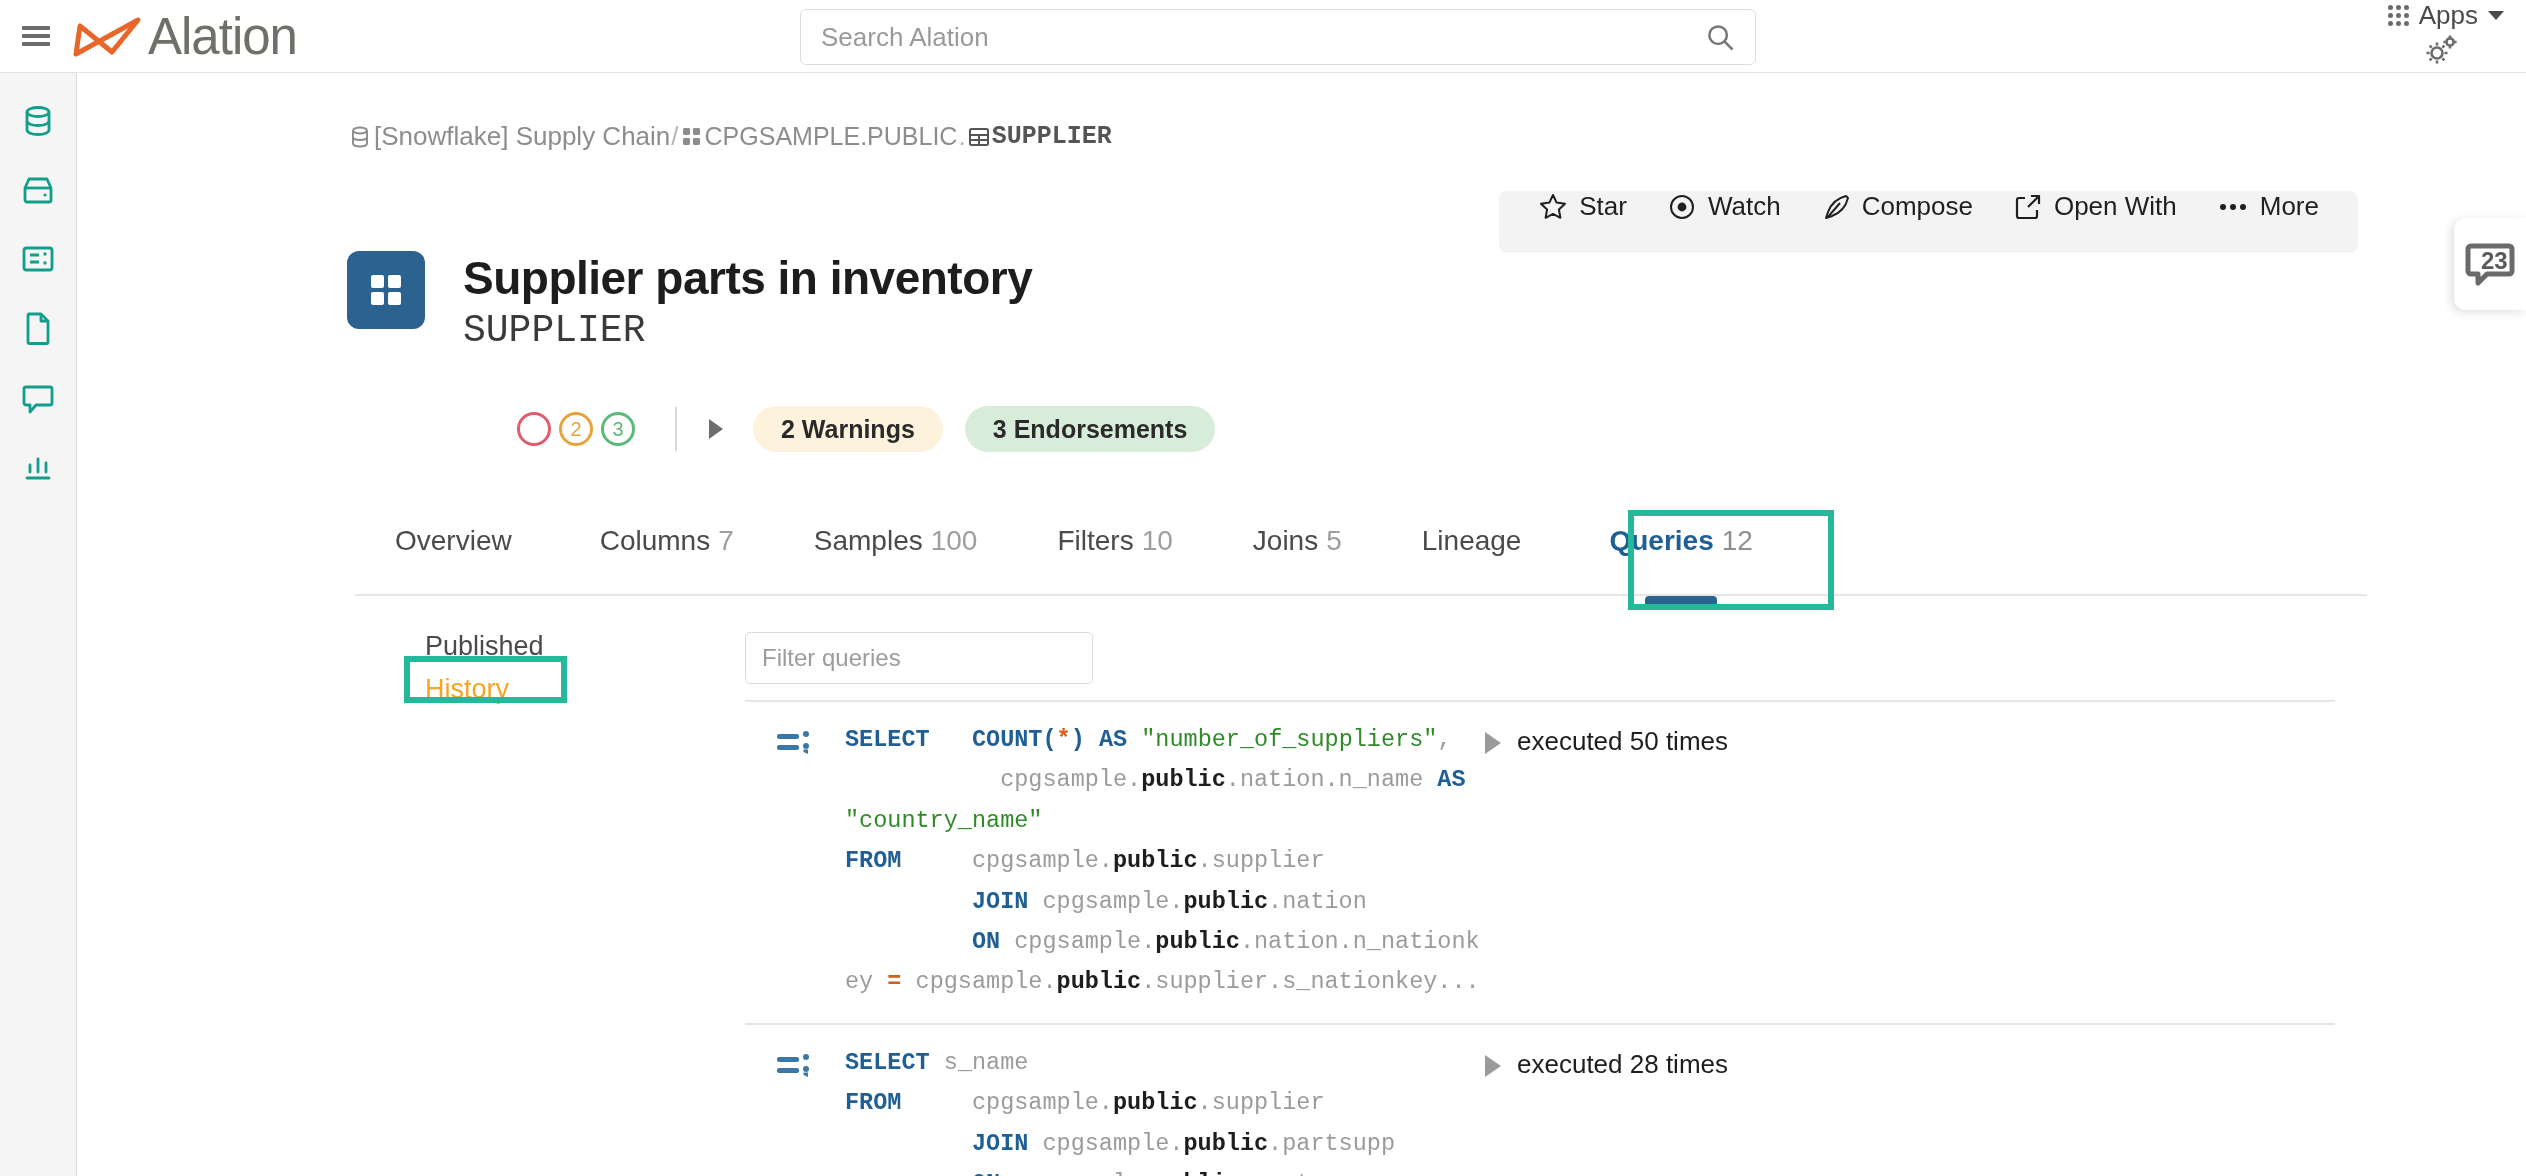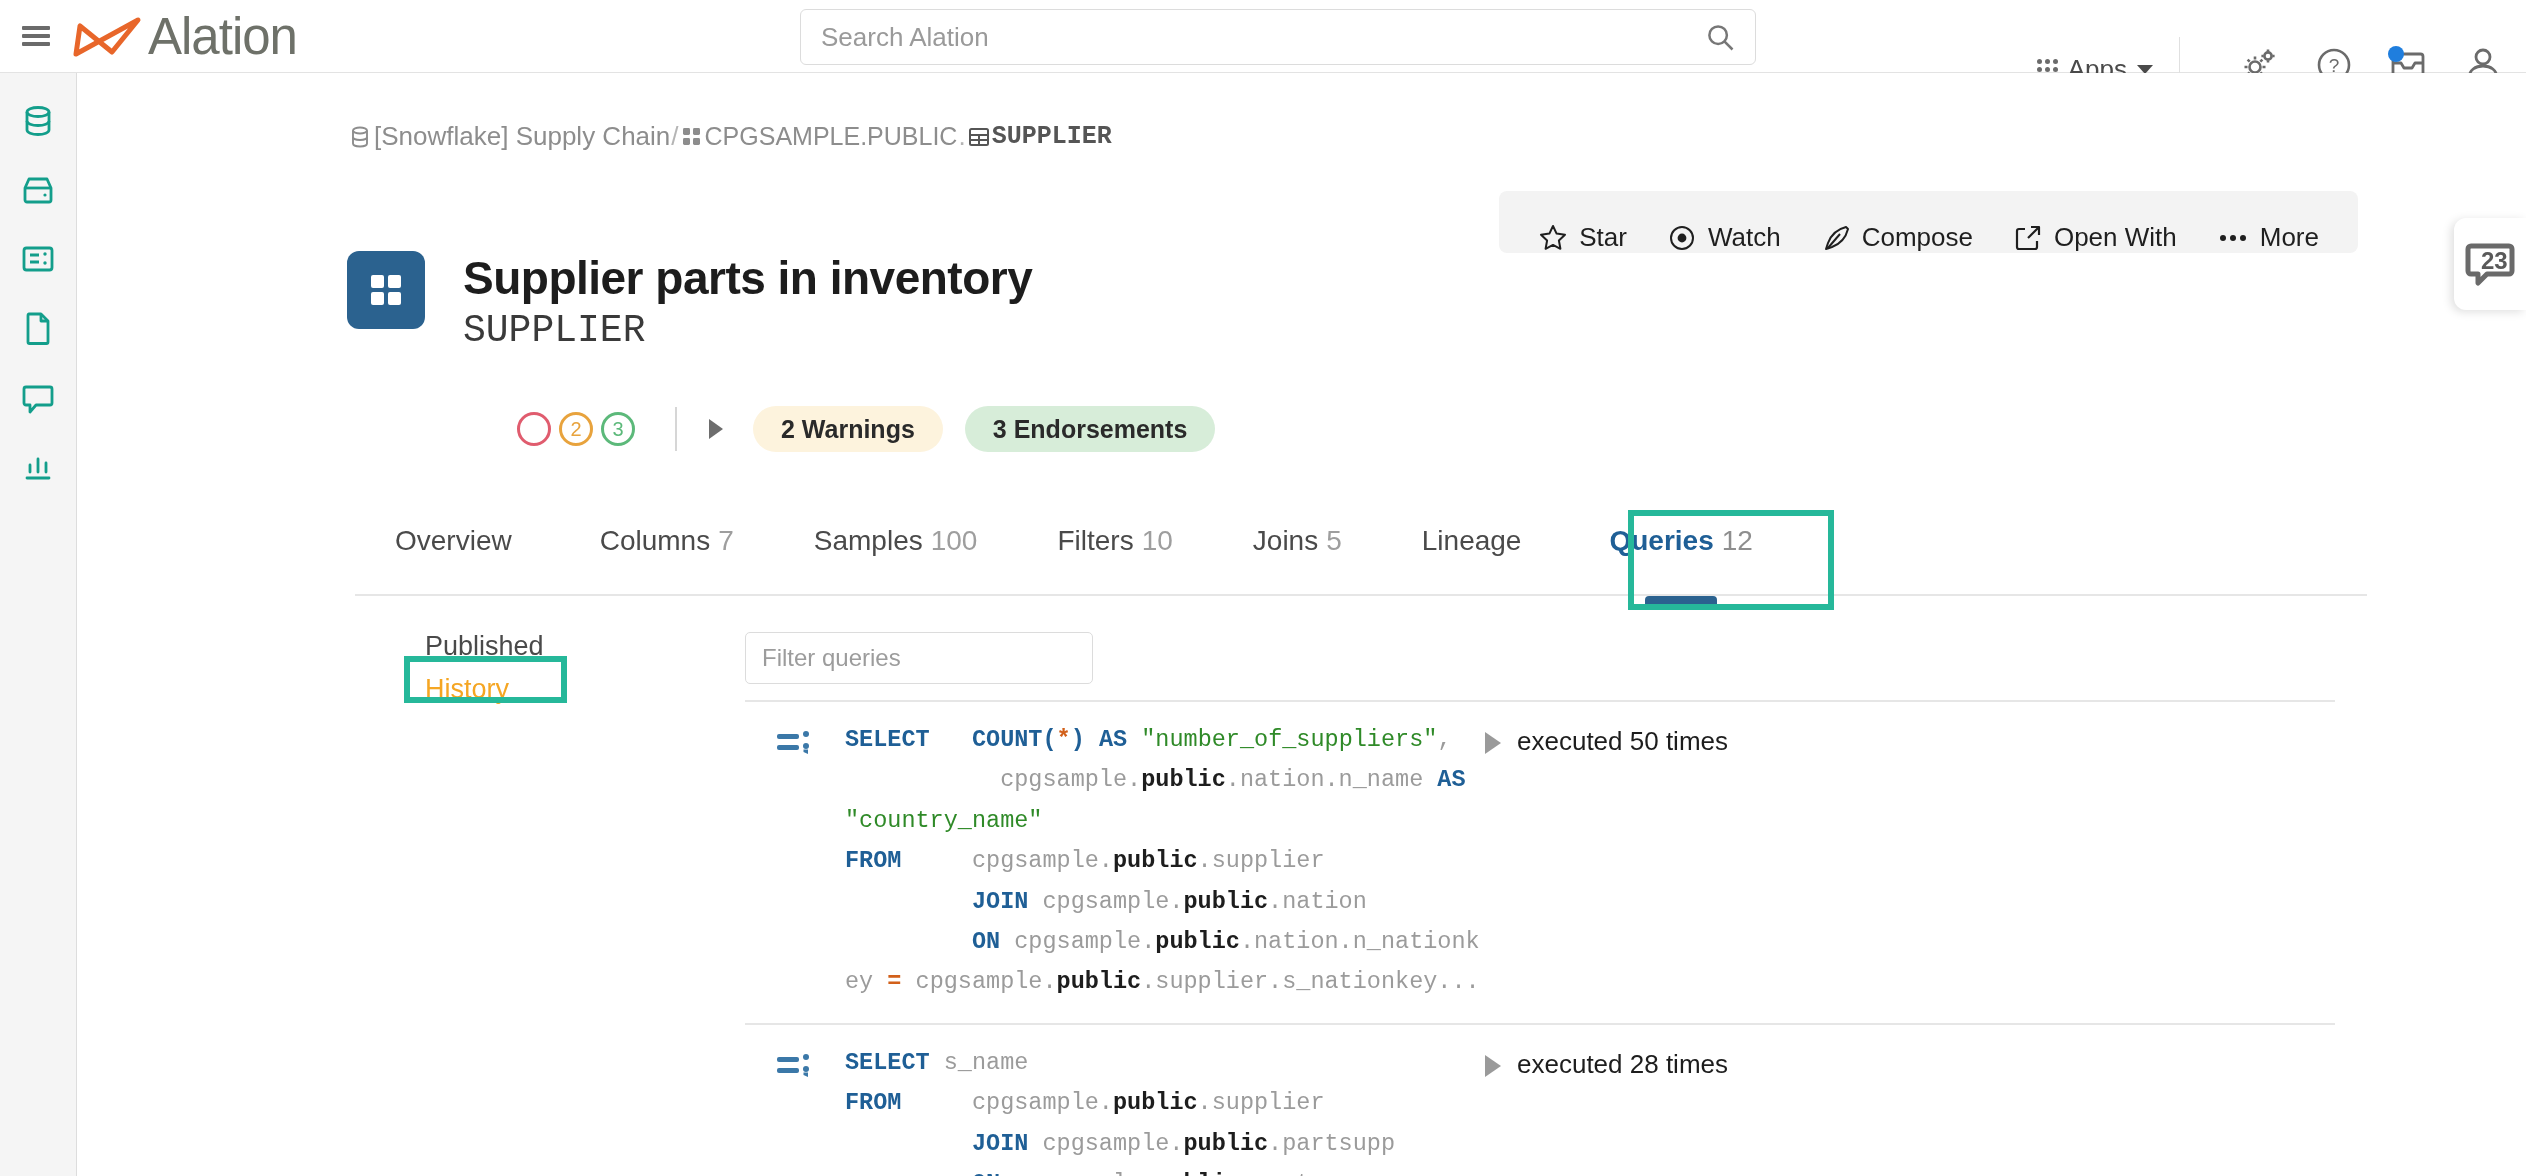--- a/index.html
+++ b/index.html
@@ -32,21 +32,21 @@
   }
 
   #searchbox {
     position: absolute; left: 800px; top: 9px; width: 956px; height: 56px;
     border: 1px solid #dcdcdc; border-radius: 6px; background: #fff;
     display: flex; align-items: center; padding: 0 20px;
   }
   #searchbox .ph { color: #9a9a9a; font-size: 26px; flex: 1; }
   #searchbox .mag { width: 30px; height: 30px; }
 
-  #topright { position: absolute; right: 22px; top: 0; height: 85px; display:flex; align-items:flex-end; }
+  #topright { position: absolute; right: 22px; top: 0; height: 85px; display:flex; align-items:flex-start;flex-direction:column; }
   .tr-div { width: 1px; height: 48px; background: #e0e0e0; margin: 0 26px; }
   #apps-btn { display: flex; align-items: center; gap: 10px; cursor: pointer; }
   #apps-grid { display: grid; grid-template-columns: repeat(3,5px); grid-gap: 3px; }
   #apps-grid i { width: 5px; height: 5px; background: #6b6b6b; border-radius: 50%; display:block; }
   #apps-label { font-size: 26px; color: #4a4a4a; }
   .caret-down { width: 0; height: 0; border-left: 8px solid transparent; border-right: 8px solid transparent; border-top: 9px solid #4a4a4a; }
   .tr-icon { margin-left: 34px; cursor: pointer; position: relative; display:flex; align-items:center; }
   .blue-dot { position: absolute; width: 16px; height: 16px; border-radius: 50%; background: #1f7ede; left: 0px; top: 1px; }
 
   
@@ -65,21 +65,21 @@
     font-size: 26px; color: #8d8d8d;
   }
   #breadcrumb-row .bc-ico { display:flex; align-items:center; }
   .bc-link { color: #8d8d8d; cursor: pointer; }
   .bc-mono { font-family: Liberation Sans, sans-serif; color: #8d8d8d; font-size: 25px; cursor:pointer; }
   .bc-sep { color: #b5b5b5; }
   .bc-cur { font-family: "Liberation Mono", monospace; color: #555; font-weight: bold; font-size: 25px; }
 
   #action-bar {
     position: absolute; right: 168px; top: 118px; height: 62px;
-    background: #f3f3f3; border-radius: 8px; display: flex; align-items: flex-end;
+    background: #f3f3f3; border-radius: 8px; display: flex; align-items: flex-start;
     padding: 0 24px; gap: 10px;
   }
   .act { display:flex; align-items:center; gap: 11px; padding: 0 15px; cursor:pointer; }
   .act span { font-size: 26px; color: #1f1f1f; }
 
   #title-block { position: absolute; left: 270px; top: 178px; display:flex; align-items:flex-start; }
   #table-icon {
     width: 78px; height: 78px; border-radius: 12px; background: #2b628f;
     display:flex; align-items:center; justify-content:center; flex: 0 0 auto;
   }

